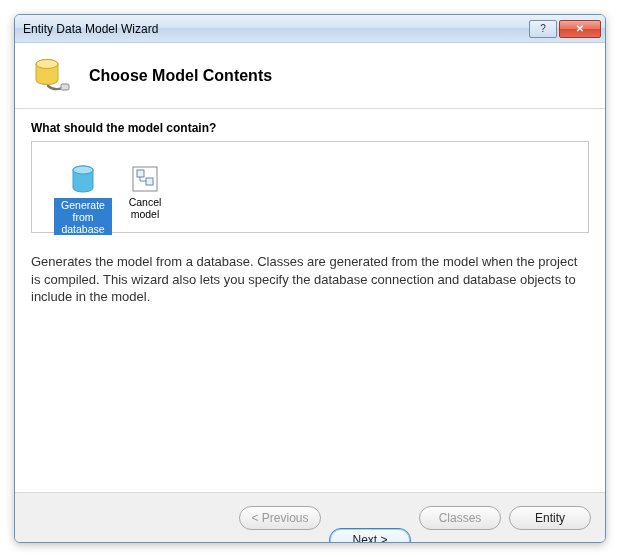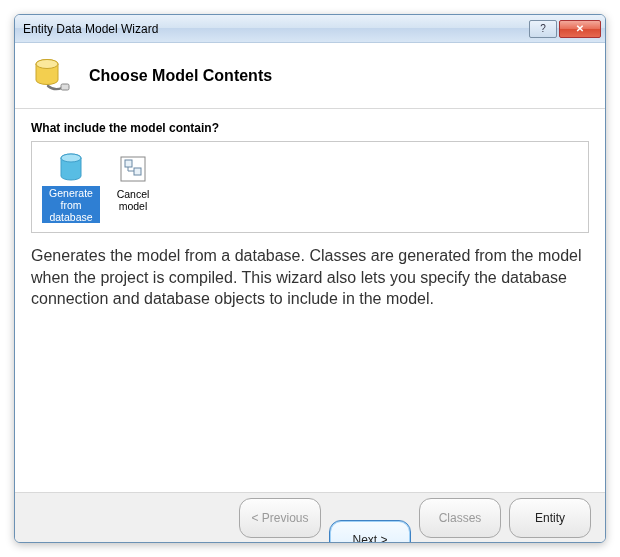--- a/index.html
+++ b/index.html
@@ -82,21 +82,21 @@
       overflow: auto;
     }
     .question {
       font-size: 12px;
       font-weight: bold;
       margin-bottom: 6px;
     }
     .options-box {
       border: 1px solid #c9c9c9;
       background: #fff;
-      padding: 8px;
+      padding: 20px;
       display: flex;
       gap: 0;
       height: 92px;
     }
     .option {
       width: 62px;
       display: flex;
       flex-direction: column;
       align-items: center;
       text-align: center;
@@ -116,38 +116,38 @@
     .option.selected .option-label {
       background: #2f7fd3;
       color: #fff;
       padding: 1px 2px 0 2px;
     }
     .option-label {
       white-space: pre-line;
       width: 58px;
     }
     .description {
-      margin-top: 12px;
-      font-size: 16px;
+      margin-top: 20px;
+      font-size: 13px;
       color: #333;
       line-height: 1.35;
     }
     .footer {
       height: 50px;
       border-top: 1px solid #d9d9d9;
       background: #f0f0f0;
       display: flex;
       align-items: center;
       justify-content: flex-end;
       padding: 0 14px;
       gap: 8px;
     }
     .btn {
       min-width: 82px;
-      height: 40px;
+      height: 24px;
       border: 1px solid #a8a8a8;
       background: linear-gradient(to bottom, #fdfdfd, #e7e7e7);
       border-radius: 12px;
       font-size: 12px;
       color: #222;
       cursor: pointer;
       padding: 0 10px;
     }
     .btn.default {
       border: 1px solid #3e82c4;
@@ -184,21 +184,21 @@
         <path d="M5 8 v16 a11 4.5 0 0 0 22 0 V8" fill="#f3cf4f" stroke="#caa62c"></path>
         <ellipse cx="16" cy="8" rx="11" ry="4.5" fill="#fbe89a" stroke="#caa62c"></ellipse>
         <path d="M17 30 q6 5 14 2" stroke="#777" stroke-width="2.4" fill="none" stroke-linecap="round"></path>
         <rect x="30" y="28" width="8" height="6" rx="1.5" fill="#ddd" stroke="#888"></rect>
       </svg>
     </div>
     <div class="header-title">Choose Model Contents</div>
   </div>
 
   <div class="content">
-    <div class="question">What include the model contain?</div>
+    <div class="question">What should the model contain?</div>
 
     <div class="options-box">
 
       <div class="option selected">
         <div class="option-icon">
           <svg width="28" height="32" viewBox="0 0 28 32">
             <ellipse cx="14" cy="6" rx="10" ry="4" fill="#7fd0ef" stroke="#3f9fca"></ellipse>
             <path d="M4 6 v18 a10 4 0 0 0 20 0 V6" fill="#58bde4" stroke="#3f9fca"></path>
             <ellipse cx="14" cy="6" rx="10" ry="4" fill="#a7e1f6" stroke="#3f9fca"></ellipse>
           </svg>

